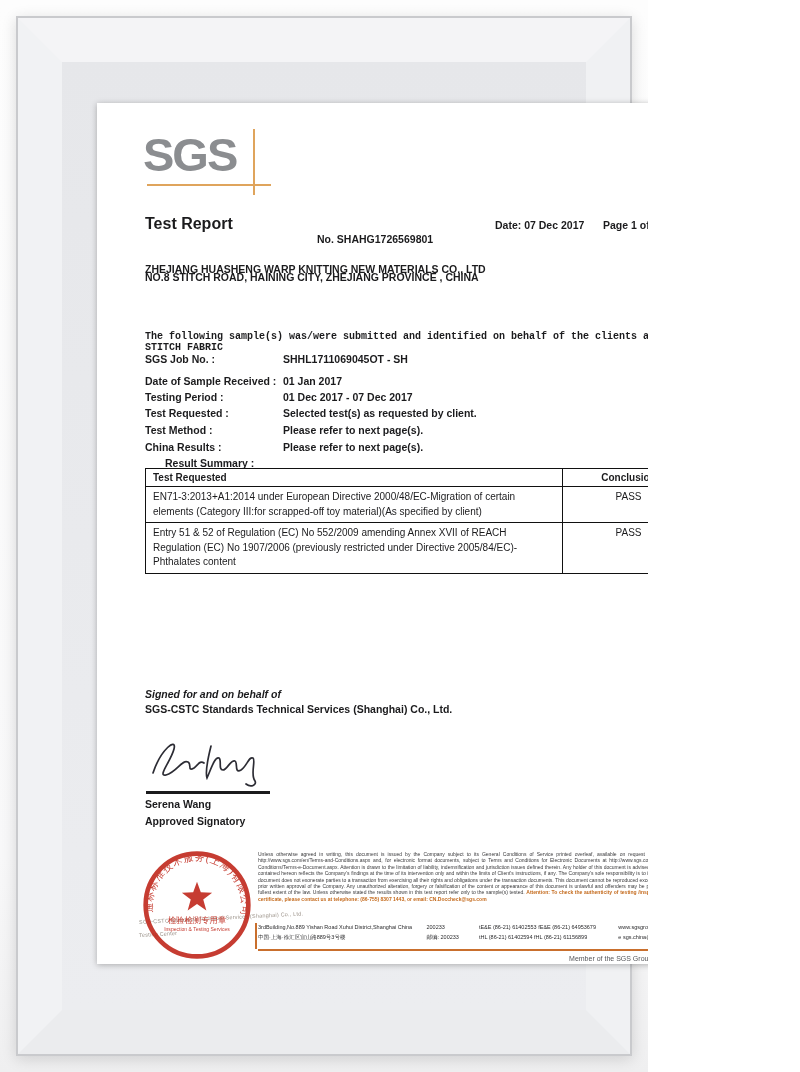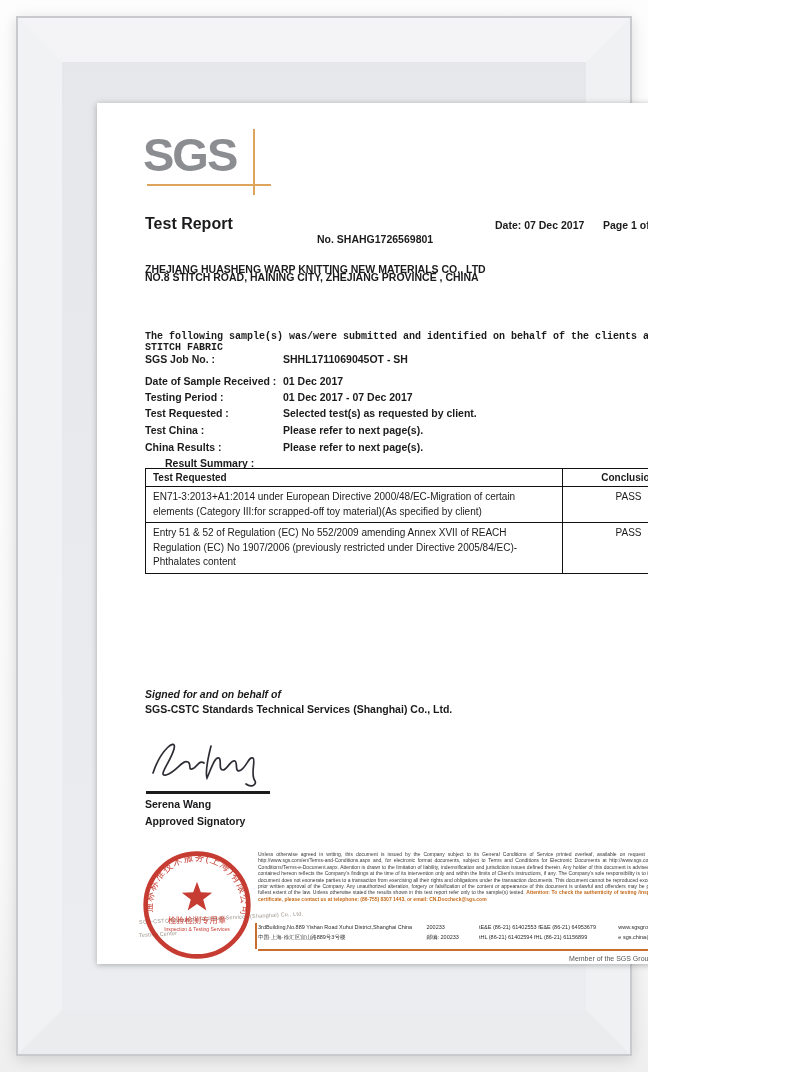--- a/index.html
+++ b/index.html
@@ -87,32 +87,32 @@
 
     <div class="abs body-txt" style="left:48px; top:228px; font-size:10px;font-family:Liberation Mono, monospace;">The following sample(s) was/were submitted and identified on behalf of the clients as : DROP STITCH FABRIC</div>
 
     <div class="fieldrow" style="top:250px;">
       <span class="lbl">SGS Job No. :</span>
       <span class="val">SHHL1711069045OT - SH</span>
     </div>
 
     <div class="fieldrow" style="top:272px;">
       <span class="lbl">Date of Sample Received :</span>
-      <span class="val">01 Dec 2017</span>
+      <span class="val">01 Jan 2017</span>
     </div>
     <div class="fieldrow" style="top:288px;">
       <span class="lbl">Testing Period :</span>
       <span class="val">01 Dec 2017 - 07 Dec 2017</span>
     </div>
     <div class="fieldrow" style="top:304px;">
       <span class="lbl">Test Requested :</span>
       <span class="val">Selected test(s) as requested by client.</span>
     </div>
     <div class="fieldrow" style="top:321px;">
-      <span class="lbl">Test China :</span>
+      <span class="lbl">Test Method :</span>
       <span class="val">Please refer to next page(s).</span>
     </div>
     <div class="fieldrow" style="top:338px;">
       <span class="lbl">China Results :</span>
       <span class="val">Please refer to next page(s).</span>
     </div>
 
     <div class="abs body-txt" style="left:48px; top:354px;padding-left:20px;">Result Summary :</div>
 
     <table class="results">

